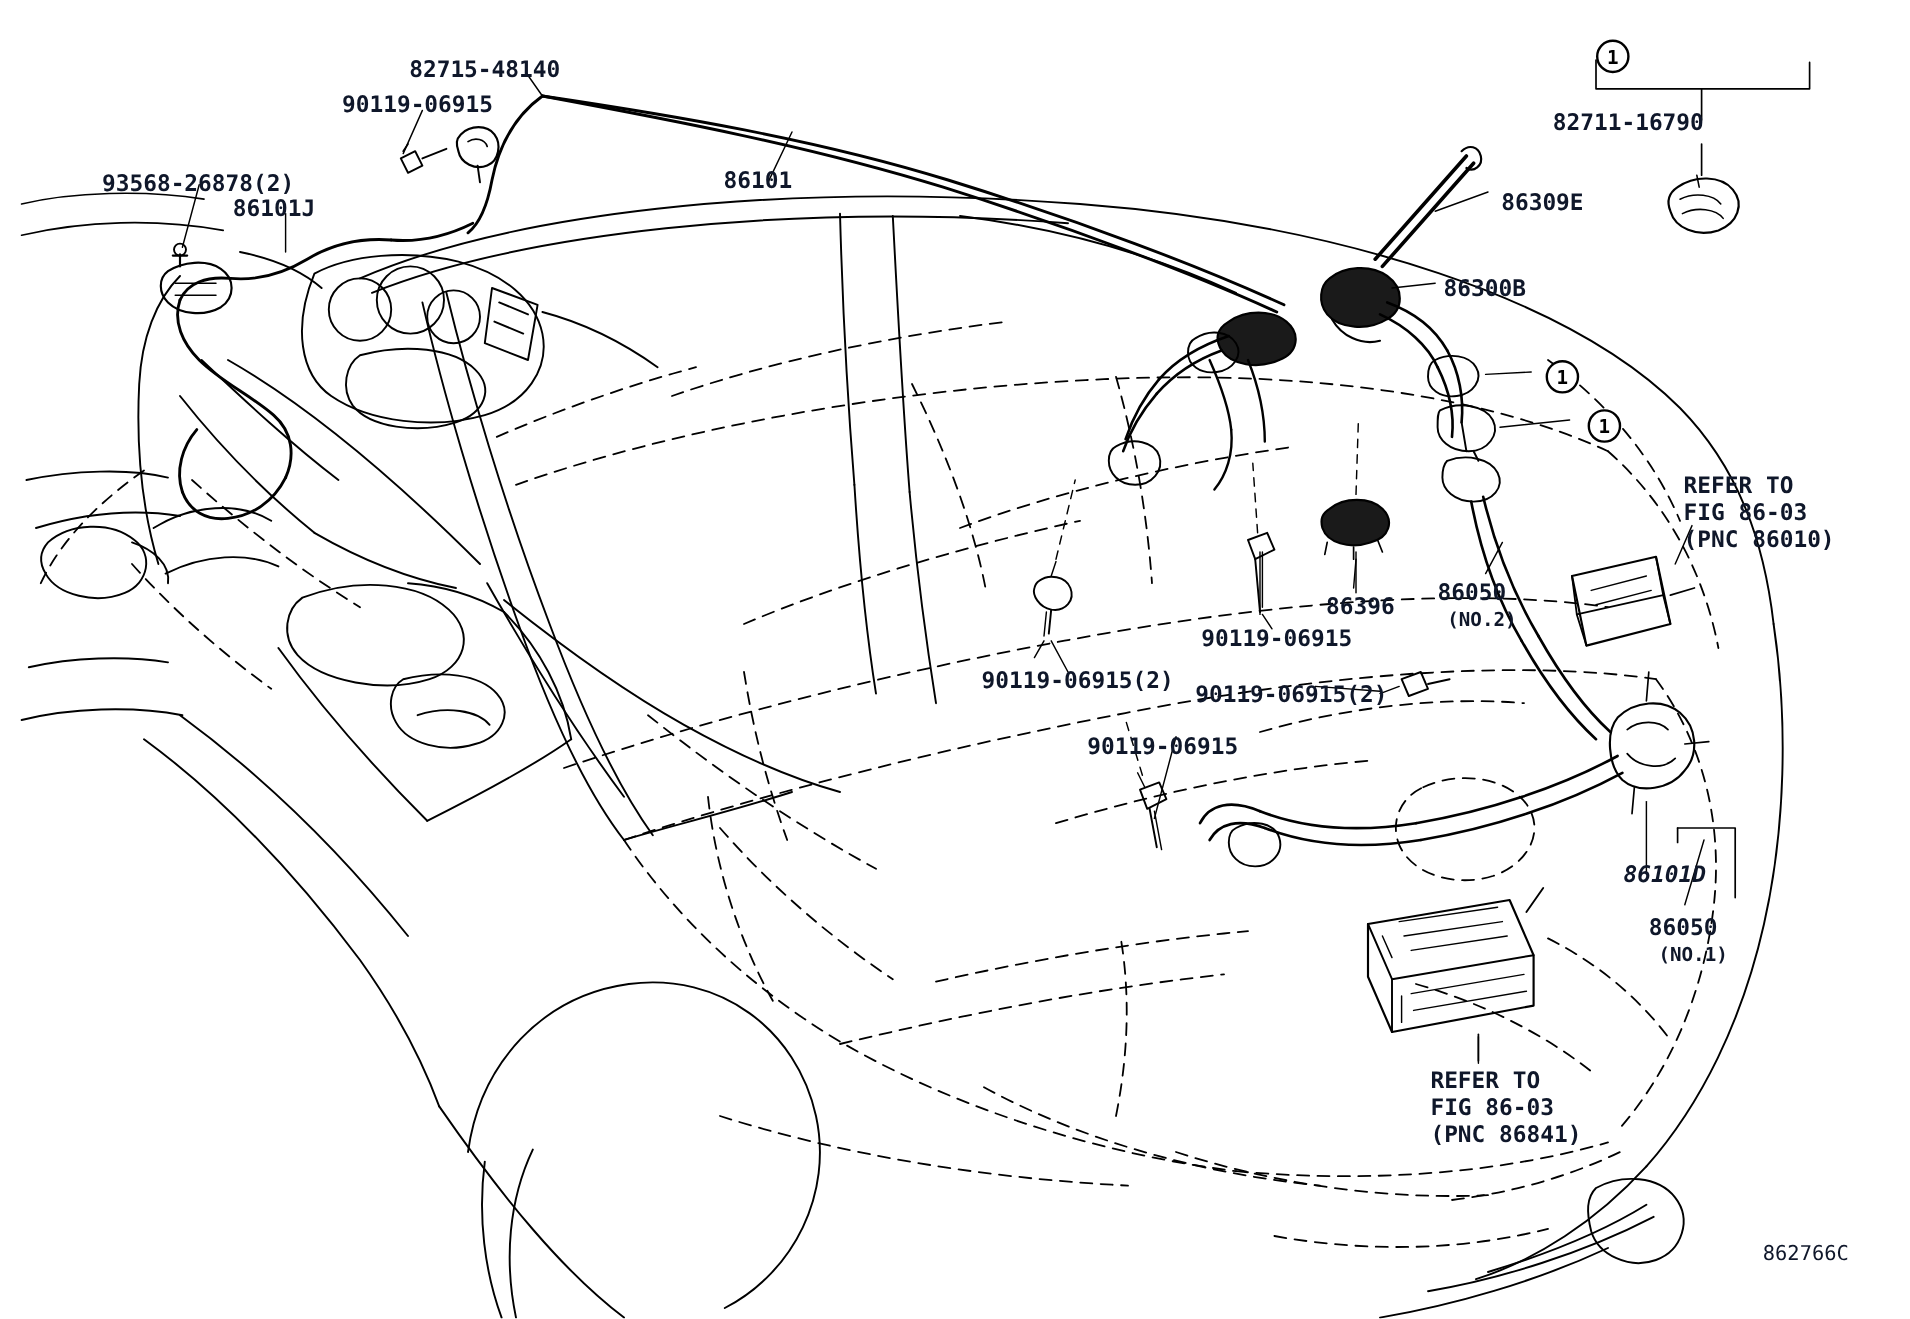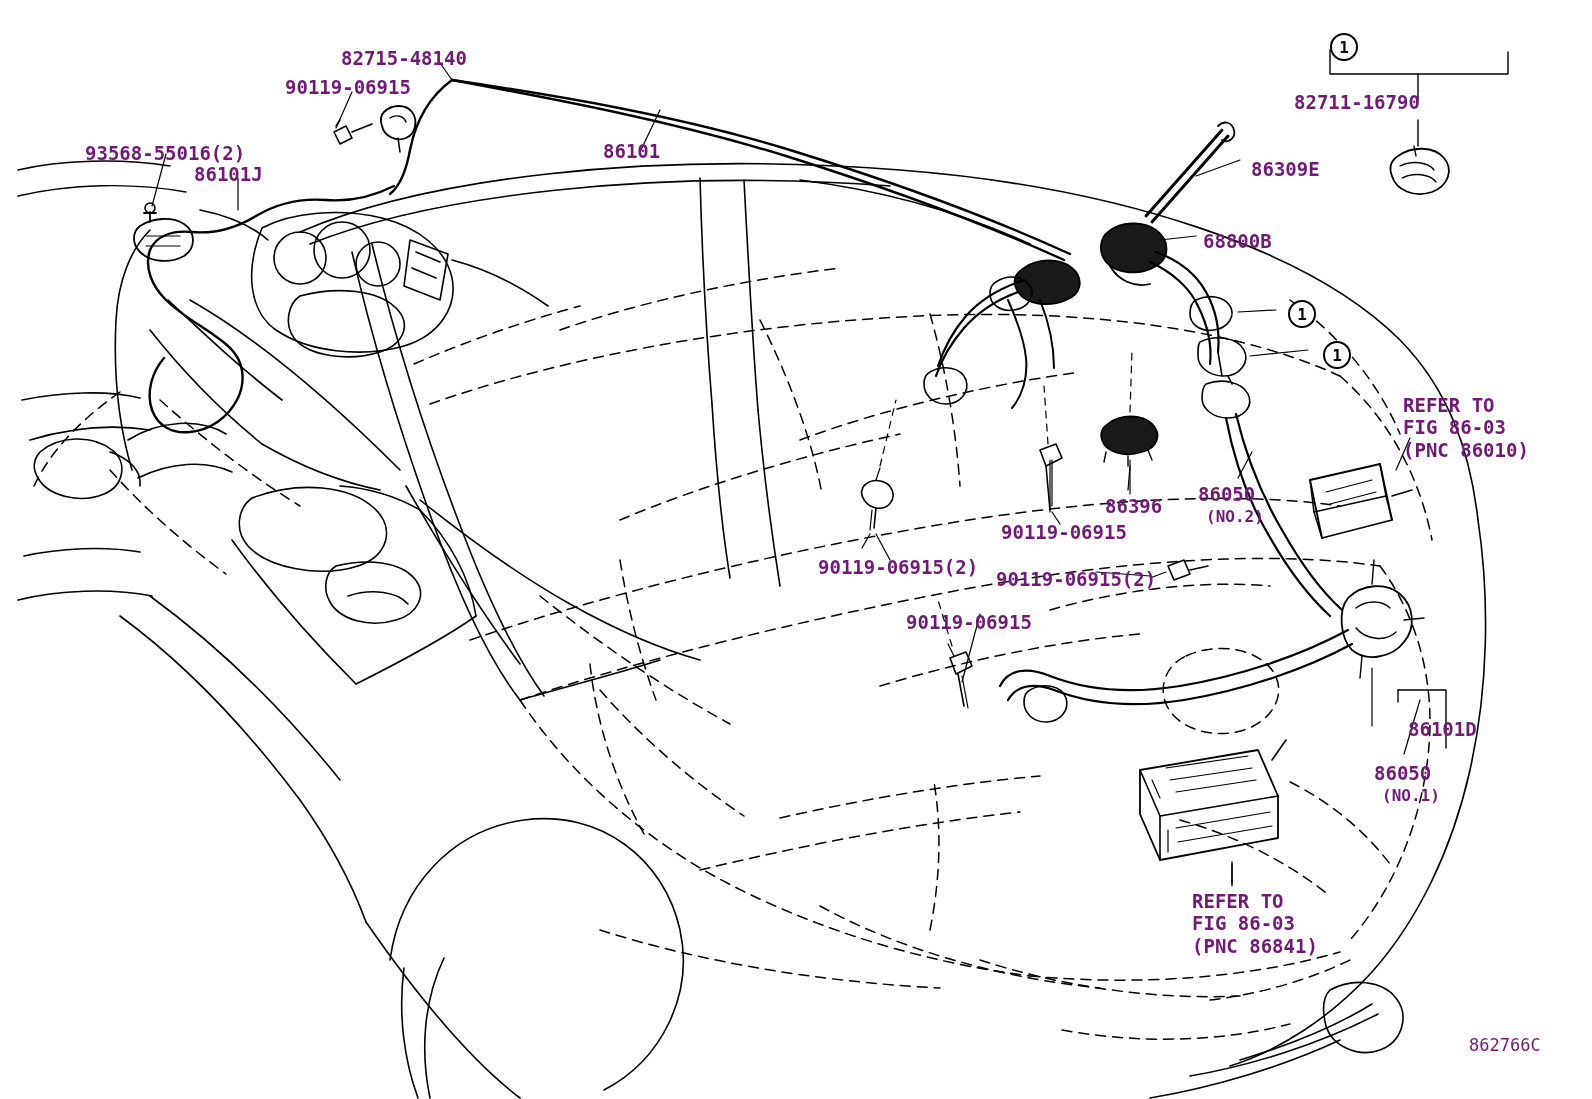--- a/index.html
+++ b/index.html
@@ -19,21 +19,21 @@
     position: absolute;
     left: 0; top: 0;
     width: 1592px;
     height: 1099px;
   }
   .lbl {
     position: absolute;
     font-family: "DejaVu Sans Mono", monospace;
     font-size: 19px;
     font-weight: bold;
-    color: #701a75;
+    color: #0f172a;
     white-space: pre;
     letter-spacing: 0px;
     line-height: 1.18;
   }
   .lbl.small {
     font-size: 16px;
     font-weight: bold;
   }
   .lbl.code {
     font-size: 17px;
@@ -363,32 +363,32 @@
       </g>
 
       <path d="M1398,690 L1446,690 L1446,748" stroke-width="1.4"></path>
       <path d="M1398,690 L1398,702" stroke-width="1.4"></path>
 
     </g>
   </svg>
 
   <div class="lbl" style="left:341px; top:47px;">82715-48140</div>
   <div class="lbl" style="left:285px; top:76px;">90119-06915</div>
-  <div class="lbl" style="left:85px; top:142px;">93568-55016(2)</div>
+  <div class="lbl" style="left:85px; top:142px;">93568-26878(2)</div>
   <div class="lbl" style="left:194px; top:163px;text-align:right;">86101J</div>
   <div class="lbl" style="left:603px; top:140px;">86101</div>
   <div class="lbl" style="left:1294px; top:91px;">82711-16790</div>
   <div class="lbl" style="left:1251px; top:158px;">86309E</div>
-  <div class="lbl" style="left:1203px; top:230px;">68800B</div>
+  <div class="lbl" style="left:1203px; top:230px;">86300B</div>
   <div class="lbl" style="left:1105px; top:495px;">86396</div>
   <div class="lbl" style="left:1001px; top:521px;">90119-06915</div>
   <div class="lbl" style="left:818px; top:556px;">90119-06915(2)</div>
   <div class="lbl" style="left:996px; top:568px;">90119-06915(2)</div>
   <div class="lbl" style="left:906px; top:611px;">90119-06915</div>
-  <div class="lbl" style="left:1408px; top:718px;">86101D</div>
+  <div class="lbl" style="left:1353px; top:718px;font-style:italic;">86101D</div>
 
   <div style="position:absolute; left:1198px; top:483px;">
     <div class="lbl" style="position:relative; left:0; top:0;">86050</div>
     <div class="lbl small" style="position:relative; left:8px; top:3px;">(NO.2)</div>
   </div>
 
   <div style="position:absolute; left:1374px; top:762px;">
     <div class="lbl" style="position:relative; left:0; top:0;">86050</div>
     <div class="lbl small" style="position:relative; left:8px; top:3px;">(NO.1)</div>
   </div>

